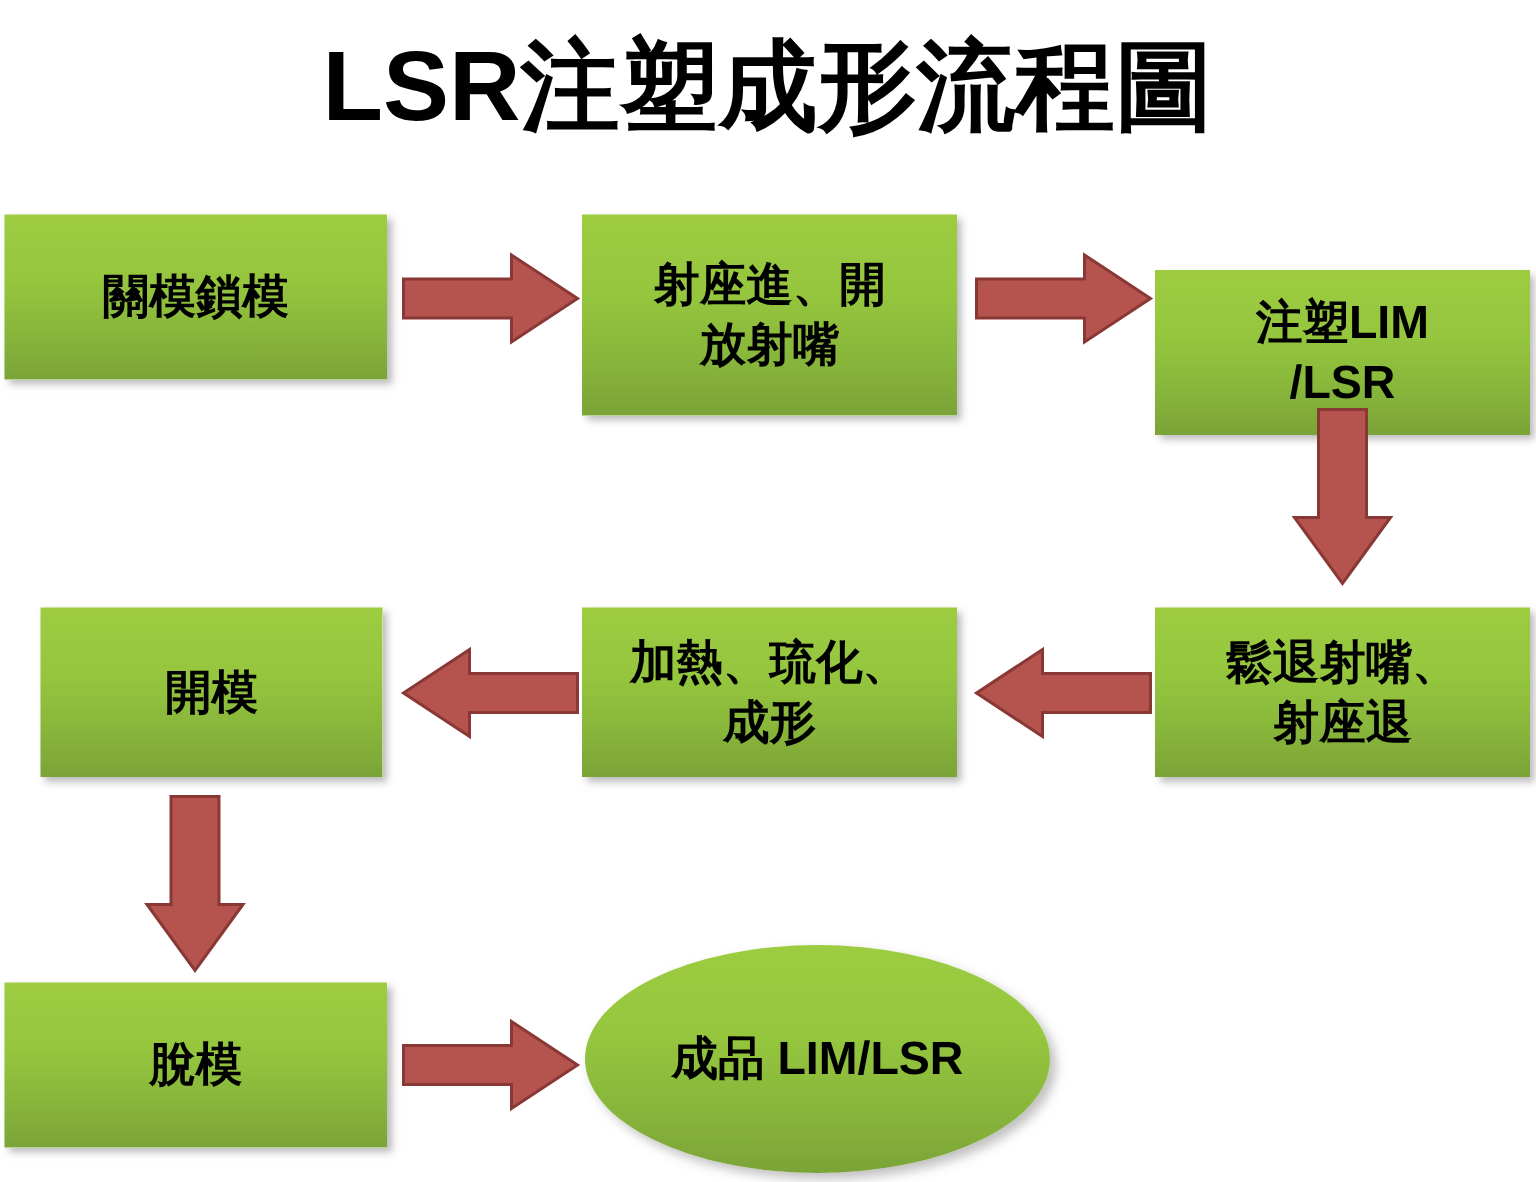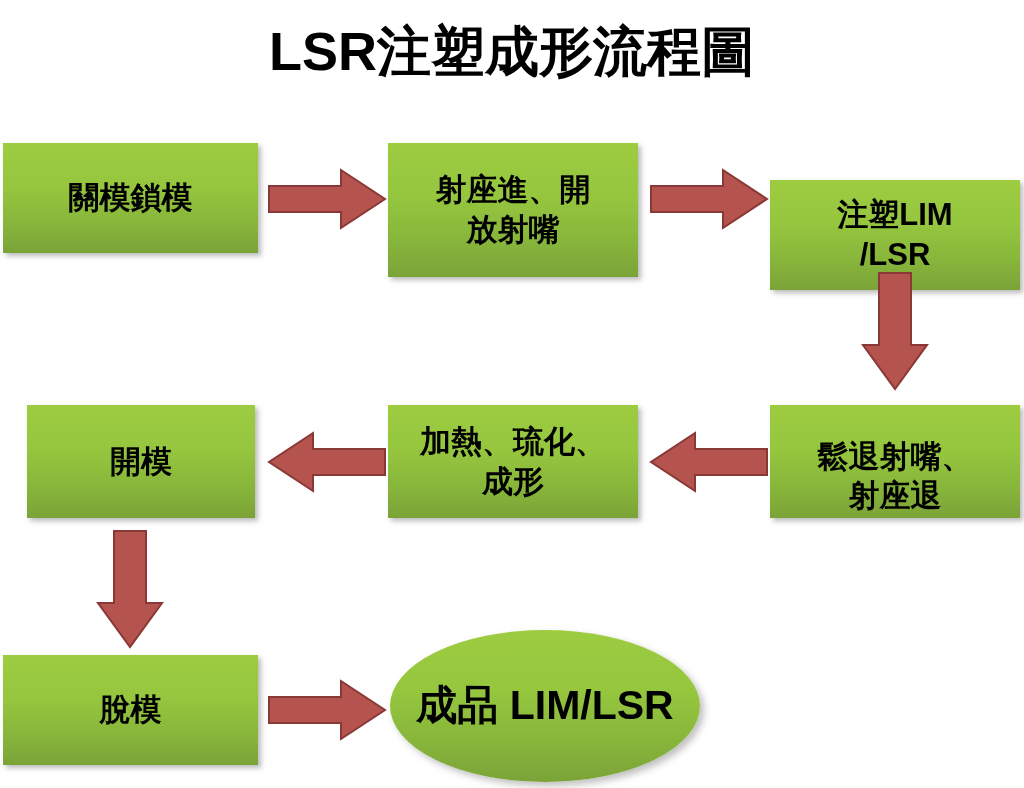--- a/index.html
+++ b/index.html
@@ -18,21 +18,21 @@
     overflow: hidden;
   }
 
   
   #title {
     position: absolute;
     left: 0;
     top: 22px;
     width: 1024px;
     text-align: center;
-    font-size: 54px;
+    font-size: 66px;
     font-weight: bold;
     color: #000000;
     letter-spacing: 0px;
     line-height: 1.08;
     white-space: nowrap;
   }
 
   
   .node {
     position: absolute;
@@ -56,21 +56,21 @@
     box-sizing: border-box;
     background: linear-gradient(to bottom, #9DCC41 0%, #95C63E 40%, #88B63B 72%, #7BA338 100%);
     border-radius: 50%;
     box-shadow: 4px 4px 7px rgba(130,130,130,0.5);
     display: flex;
     align-items: center;
     justify-content: center;
     text-align: center;
     color: #000000;
     font-weight: bold;
-    font-size: 41px;
+    font-size: 31px;
     line-height: 1.3;
   }
 
   
   .arrow {
     position: absolute;
     overflow: visible;
   }
   .arrow polygon {
     fill: #B5534F;
@@ -132,21 +132,21 @@
     <div>
       <span>加熱、琉化、</span>
       <span>成形</span>
     </div>
   </div>
 
   <svg class="arrow" style="left:650px; top:432px;" width="118" height="60" viewBox="0 0 118 60">
     <polygon points="117,17 45,17 45,1 1,30 45,59 45,43 117,43"></polygon>
   </svg>
 
-  <div class="node" style="left:770px; top:405px; width:250px; height:113px;align-items:flex-end;">
+  <div class="node" style="left:770px; top:405px; width:250px; height:113px;">
     <div>
       <span>鬆退射嘴、</span>
       <span>射座退</span>
     </div>
   </div>
 
   <svg class="arrow" style="left:97px; top:530px;" width="66" height="118" viewBox="0 0 66 118">
     <polygon points="17,1 49,1 49,73 65,73 33,117 1,73 17,73"></polygon>
   </svg>
 

